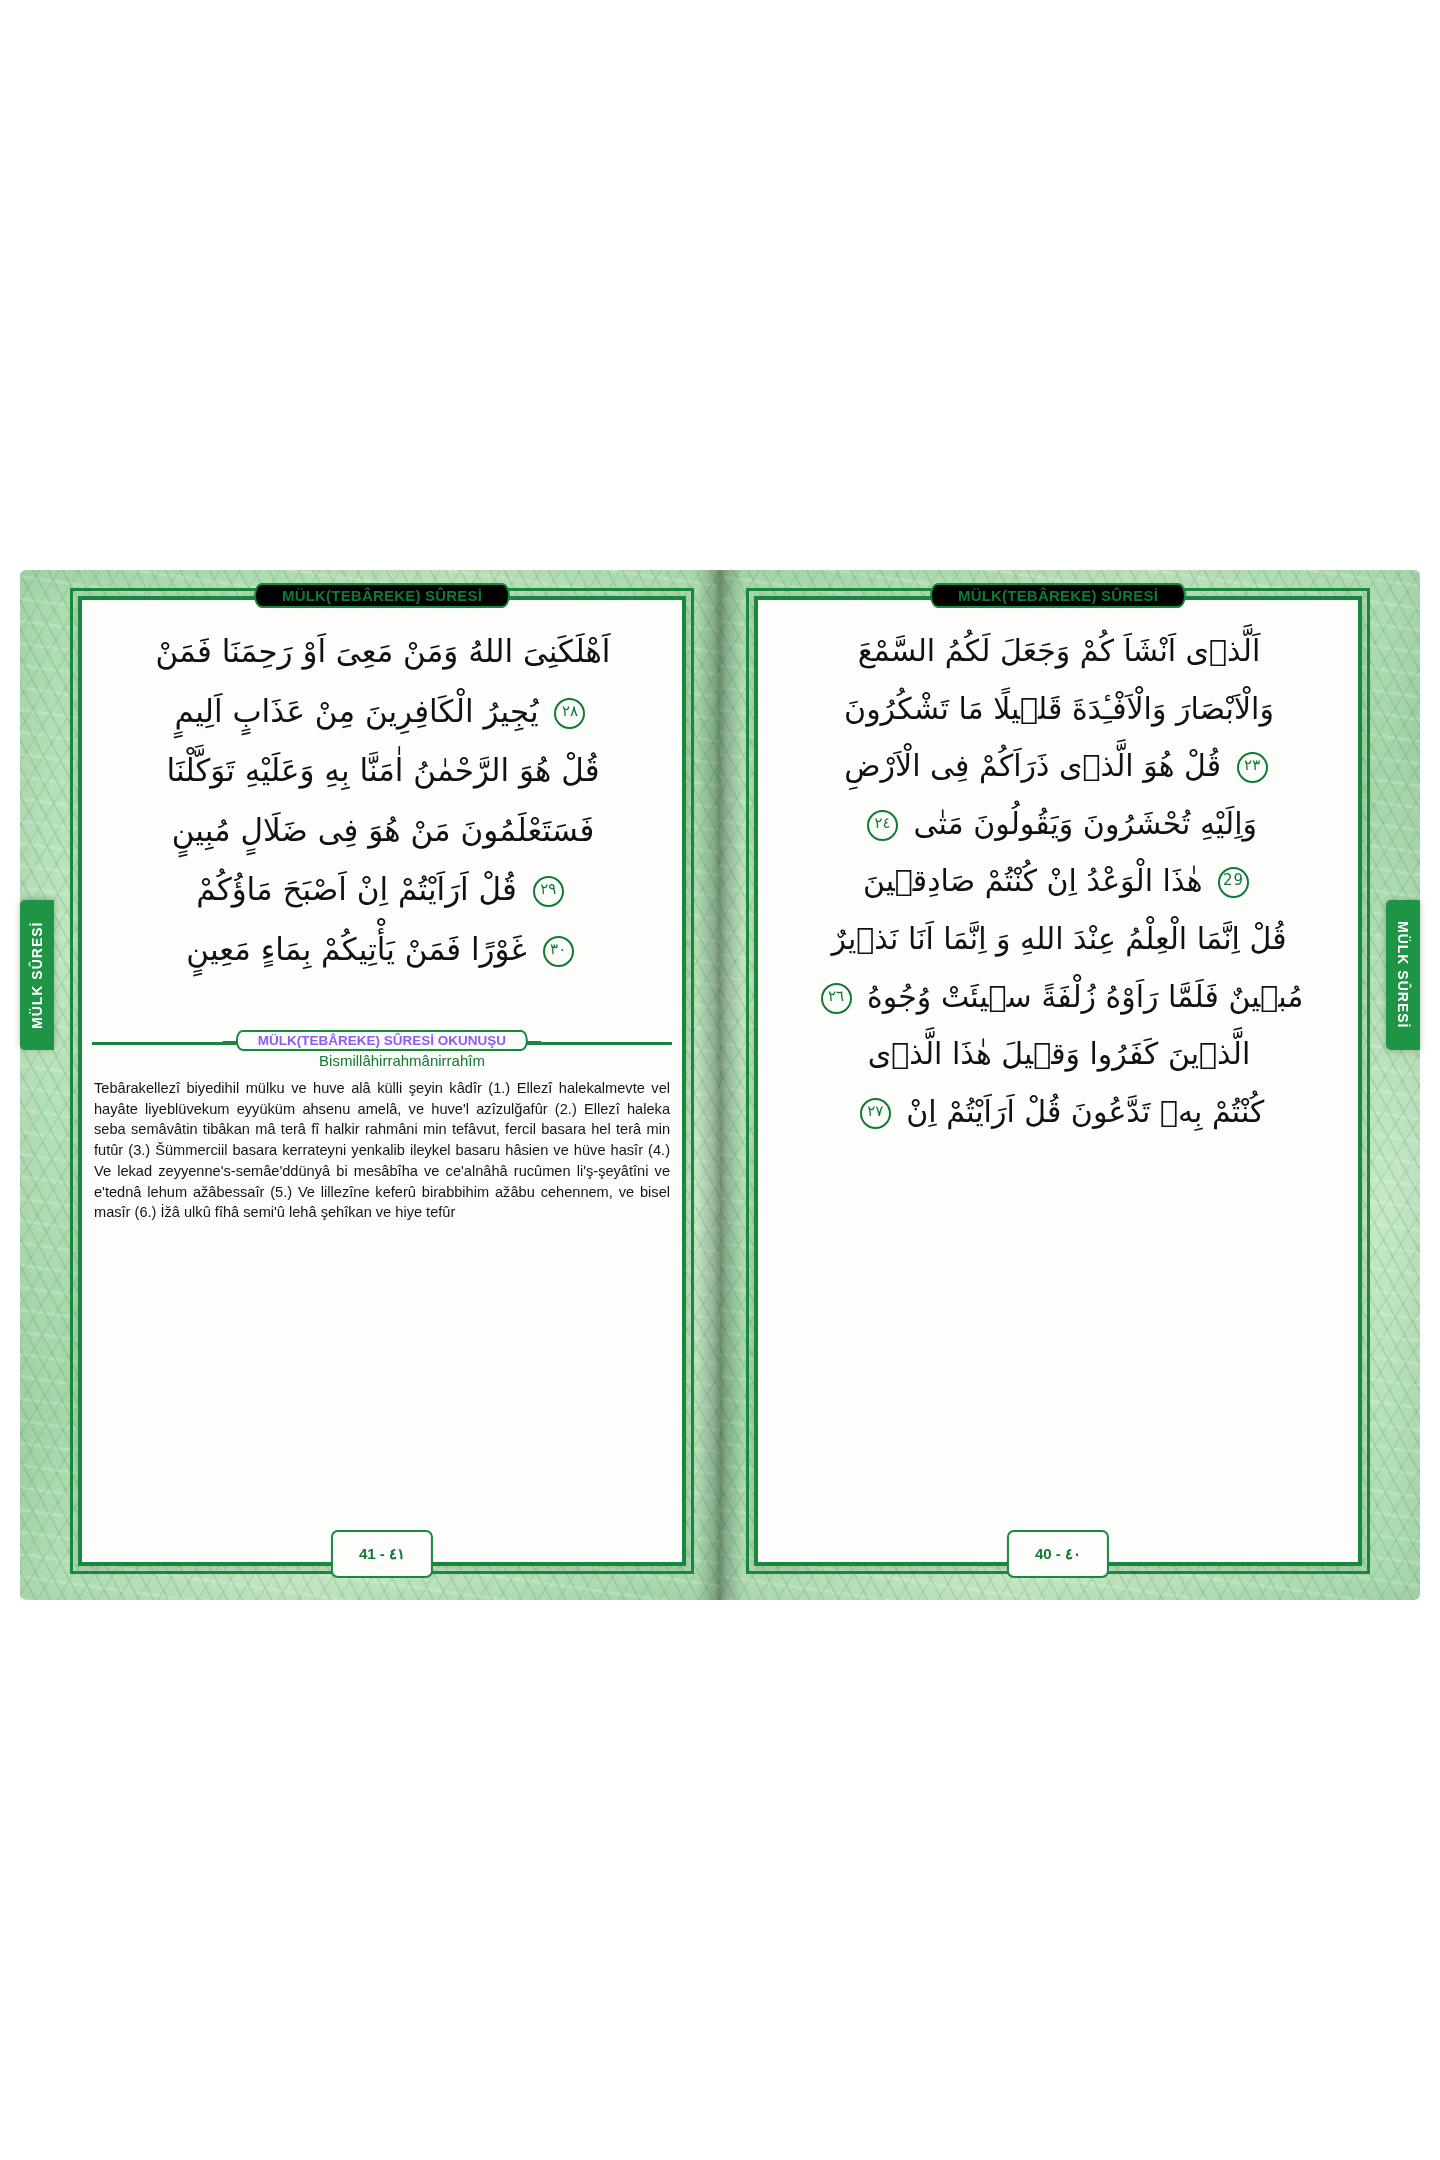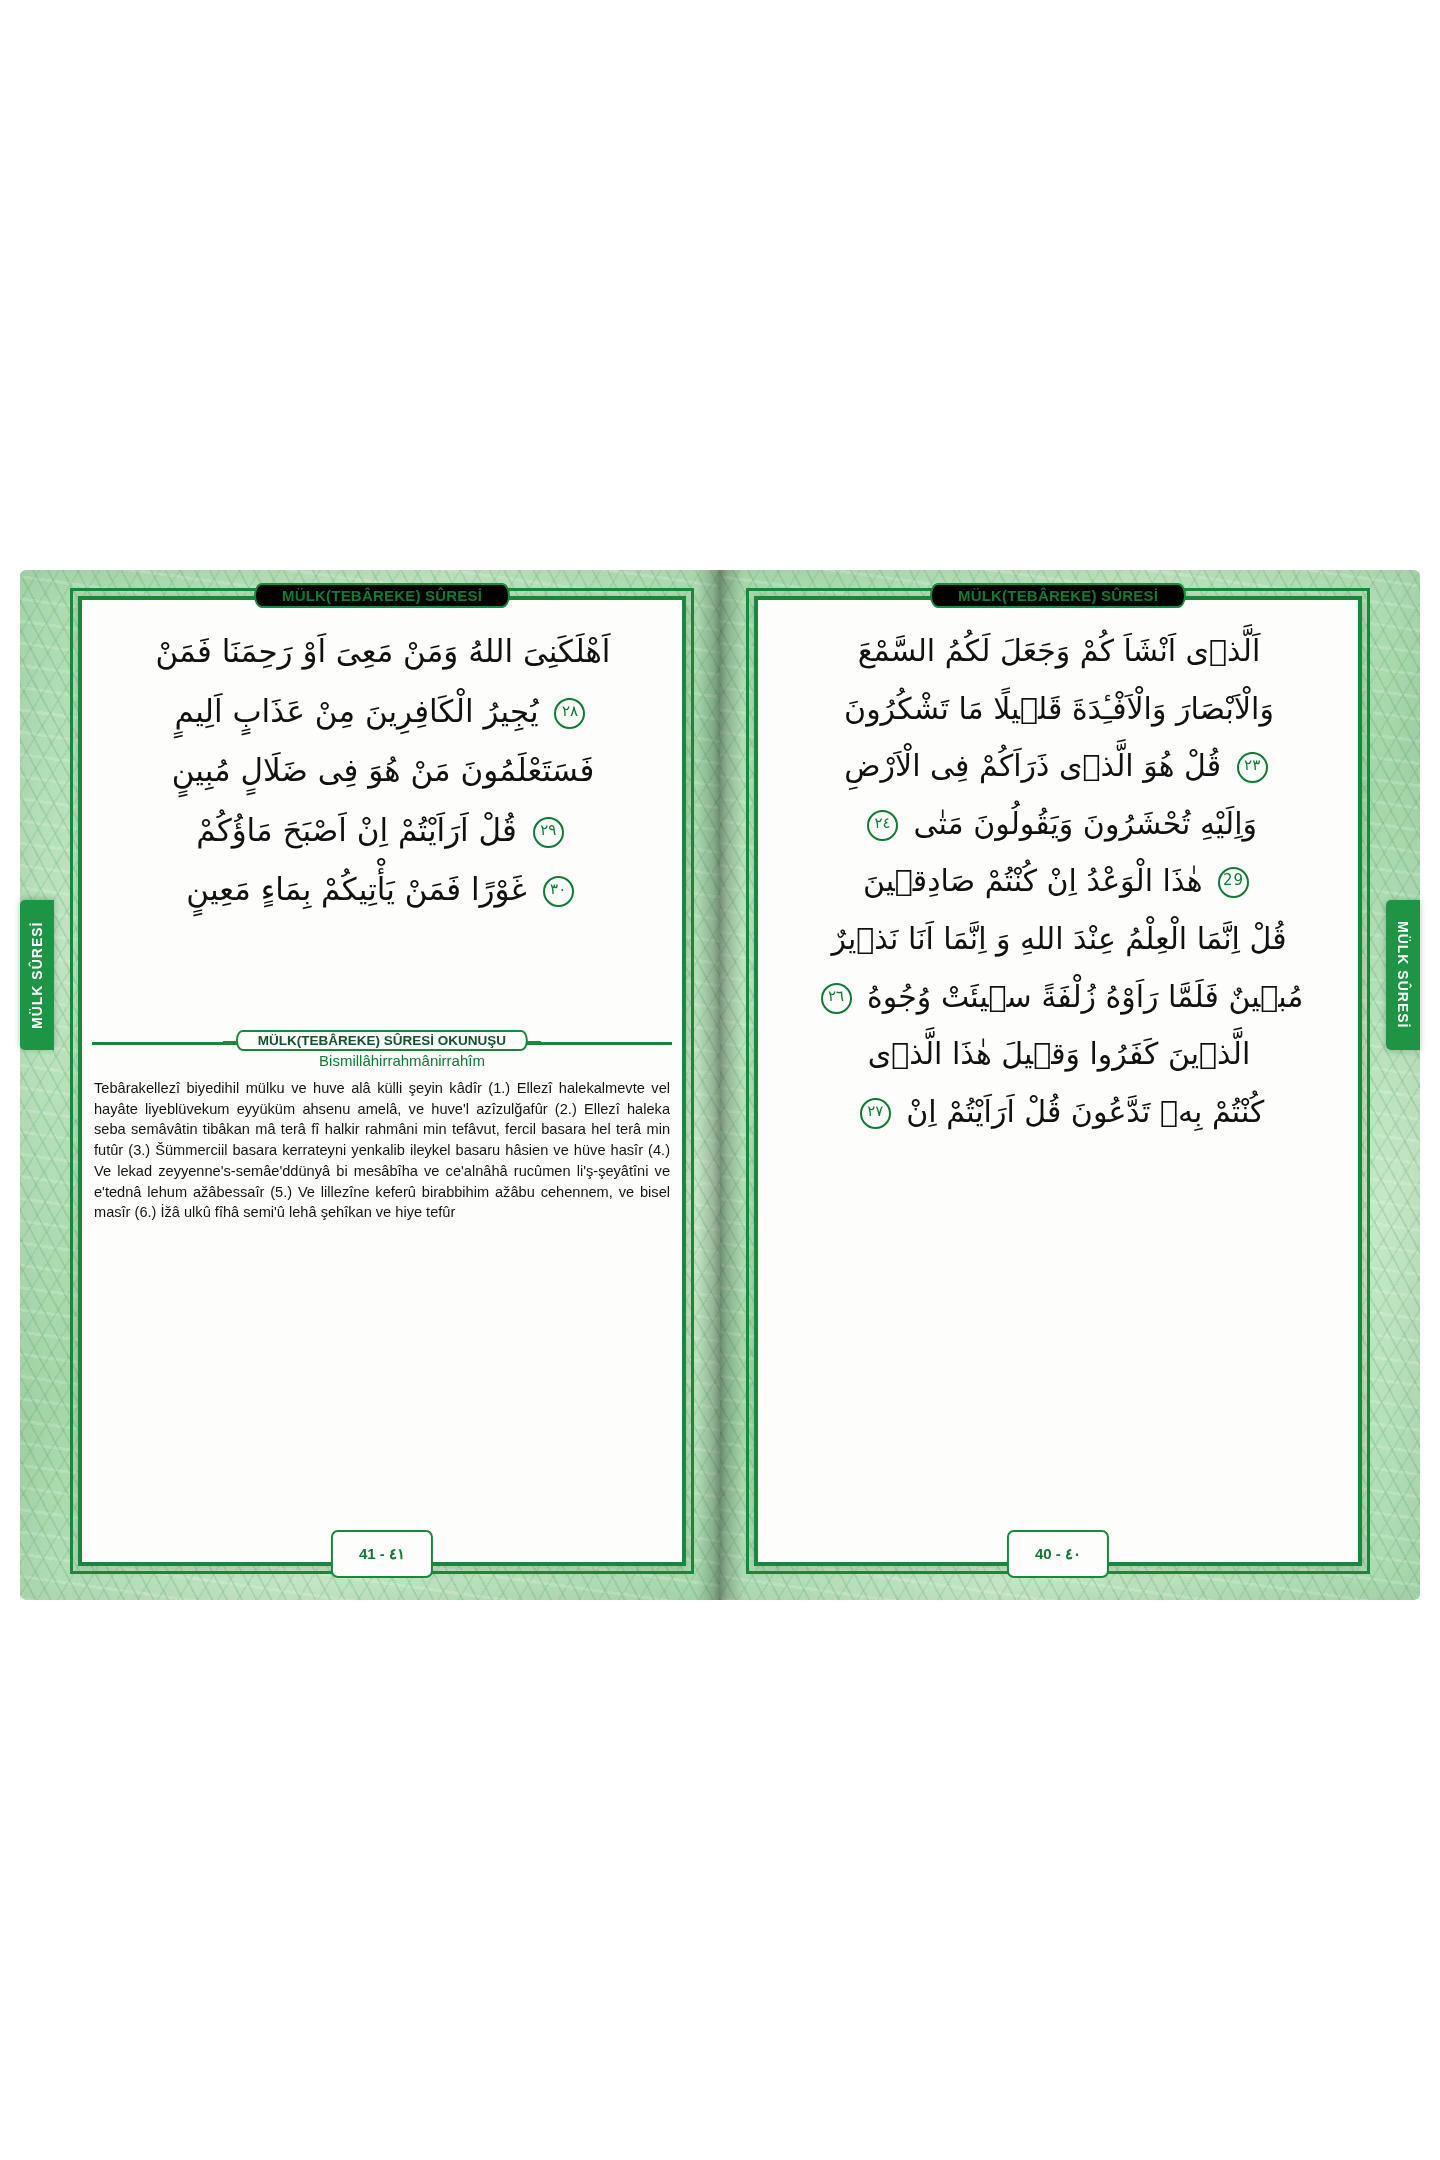--- a/index.html
+++ b/index.html
@@ -201,21 +201,21 @@
     position: absolute;
     left: 50%;
     transform: translateX(-50%);
     top: 430px;
     background: #fdfdfb;
     border: 2.5px solid #18893c;
     border-radius: 9px / 14px;
     padding: 1px 20px;
     font-size: 13.5px;
     font-weight: bold;
-    color: #14532d;
+    color: #8b5cf6;
     white-space: nowrap;
     z-index: 4;
   }
   .translit-ribbon::before,
   .translit-ribbon::after {
     content: "";
     position: absolute;
     top: 50%;
     width: 14px;
     height: 2.5px;
@@ -272,20 +272,23 @@
 
         <div class="arabic-body">
           <div class="aline">
             <span>اَهْلَكَنِىَ اللهُ وَمَنْ مَعِىَ اَوْ رَحِمَنَا فَمَنْ</span>
           </div>
           <div class="aline">
             <span class="ayah-mark">٢٨</span>
             <span>يُجِيرُ الْكَافِرِينَ مِنْ عَذَابٍ اَلِيمٍ</span>
           </div>
           <div class="aline">
+            <span>قُلْ هُوَ الرَّحْمٰنُ اٰمَنَّا بِهِ وَعَلَيْهِ تَوَكَّلْنَا</span>
+          </div>
+          <div class="aline">
             <span>فَسَتَعْلَمُونَ مَنْ هُوَ فِى ضَلَالٍ مُبِينٍ</span>
           </div>
           <div class="aline">
             <span class="ayah-mark">٢٩</span>
             <span>قُلْ اَرَاَيْتُمْ اِنْ اَصْبَحَ مَاؤُكُمْ</span>
           </div>
           <div class="aline">
             <span class="ayah-mark">٣٠</span>
             <span>غَوْرًا فَمَنْ يَأْتِيكُمْ بِمَاءٍ مَعِينٍ</span>
           </div>

